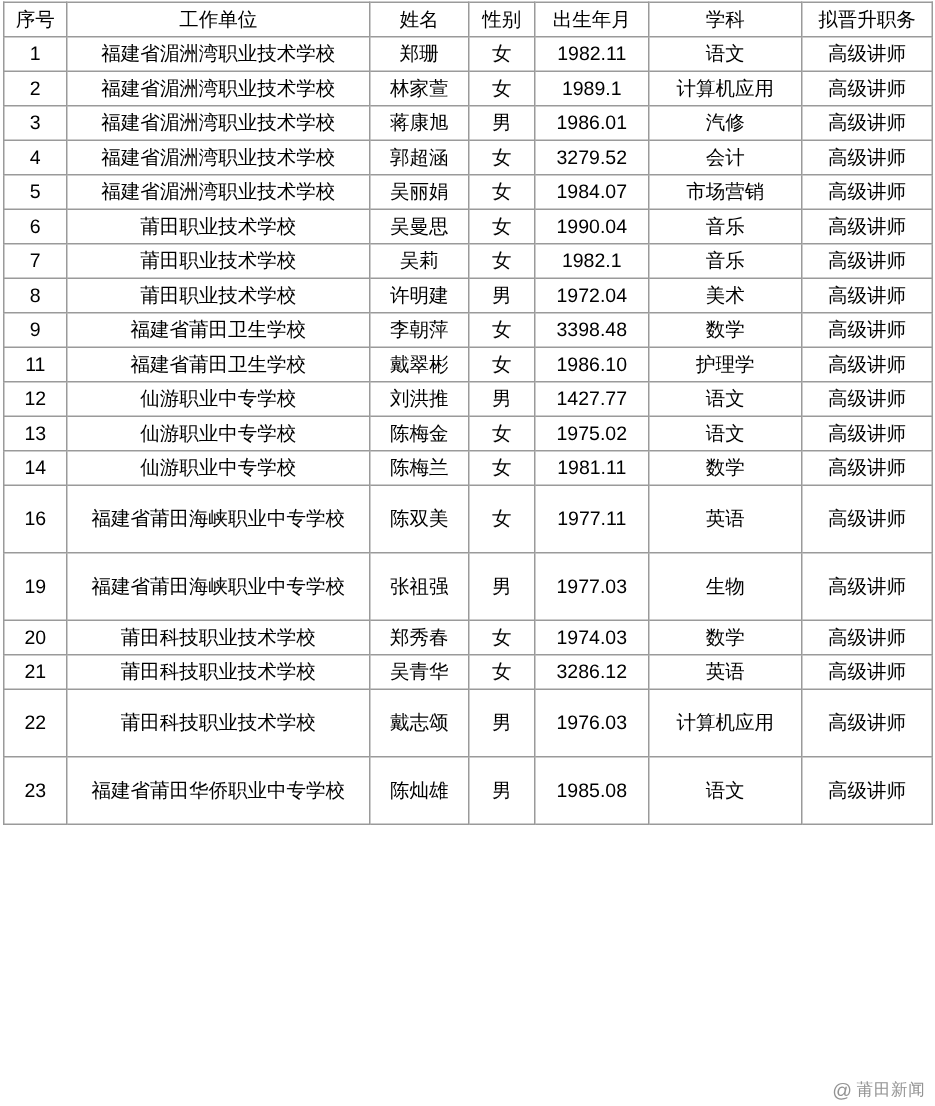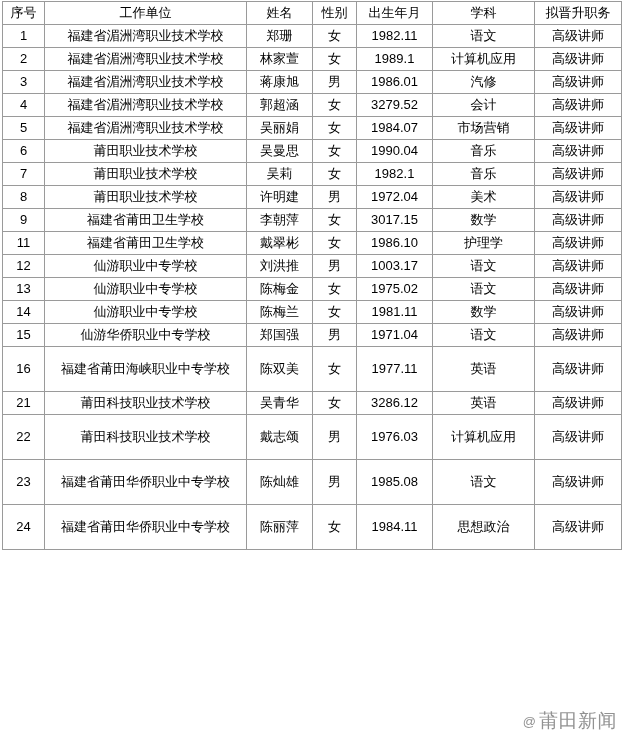--- a/index.html
+++ b/index.html
@@ -68,21 +68,21 @@
     font-size: 13px;
     color: #8d8d8d;
     opacity: 0.95;
     display: flex;
     align-items: center;
     gap: 3px;
     white-space: nowrap;
     pointer-events: none;
   }
   #watermark .wm-at { font-size: 13px; }
-  #watermark .wm-text { font-size: 19px; letter-spacing: 0.5px; }
+  #watermark .wm-text { font-size: 11px; letter-spacing: 0.5px; }
 </style>
 </head>
 <body>
 
 <div id="sheet">
 
   <table class="grid">
     <colgroup>
       <col class="c-seq">
       <col class="c-unit">
@@ -174,39 +174,39 @@
           <td>男</td>
           <td>1972.04</td>
           <td>美术</td>
           <td>高级讲师</td>
         </tr>
         <tr>
           <td class="seq-cell">9</td>
           <td class="unit-cell">福建省莆田卫生学校</td>
           <td class="name-cell">李朝萍</td>
           <td>女</td>
-          <td>3017.15</td>
+          <td>3398.48</td>
           <td>数学</td>
           <td>高级讲师</td>
         </tr>
         <tr>
           <td class="seq-cell">11</td>
           <td class="unit-cell">福建省莆田卫生学校</td>
           <td class="name-cell">戴翠彬</td>
           <td>女</td>
           <td>1986.10</td>
           <td>护理学</td>
           <td>高级讲师</td>
         </tr>
         <tr>
           <td class="seq-cell">12</td>
           <td class="unit-cell">仙游职业中专学校</td>
           <td class="name-cell">刘洪推</td>
           <td>男</td>
-          <td>1003.17</td>
+          <td>1427.77</td>
           <td>语文</td>
           <td>高级讲师</td>
         </tr>
         <tr>
           <td class="seq-cell">13</td>
           <td class="unit-cell">仙游职业中专学校</td>
           <td class="name-cell">陈梅金</td>
           <td>女</td>
           <td>1975.02</td>
           <td>语文</td>
@@ -214,38 +214,47 @@
         </tr>
         <tr>
           <td class="seq-cell">14</td>
           <td class="unit-cell">仙游职业中专学校</td>
           <td class="name-cell">陈梅兰</td>
           <td>女</td>
           <td>1981.11</td>
           <td>数学</td>
           <td>高级讲师</td>
         </tr>
-        <tr>
-          <td class="seq-cell">15</td>
-          <td class="unit-cell">仙游华侨职业中专学校</td>
-          <td class="name-cell">郑国强</td>
-          <td>男</td>
-          <td>1971.04</td>
-          <td>语文</td>
-          <td>高级讲师</td>
-        </tr>
         <tr class="tall">
           <td class="seq-cell">16</td>
           <td class="unit-cell">福建省莆田海峡职业中专学校</td>
           <td class="name-cell">陈双美</td>
           <td>女</td>
           <td>1977.11</td>
           <td>英语</td>
           <td>高级讲师</td>
         </tr>
+        <tr class="tall">
+          <td class="seq-cell">19</td>
+          <td class="unit-cell">福建省莆田海峡职业中专学校</td>
+          <td class="name-cell">张祖强</td>
+          <td>男</td>
+          <td>1977.03</td>
+          <td>生物</td>
+          <td>高级讲师</td>
+        </tr>
+        <tr>
+          <td class="seq-cell">20</td>
+          <td class="unit-cell">莆田科技职业技术学校</td>
+          <td class="name-cell">郑秀春</td>
+          <td>女</td>
+          <td>1974.03</td>
+          <td>数学</td>
+          <td>高级讲师</td>
+        </tr>
         <tr>
           <td class="seq-cell">21</td>
           <td class="unit-cell">莆田科技职业技术学校</td>
           <td class="name-cell">吴青华</td>
           <td>女</td>
           <td>3286.12</td>
           <td>英语</td>
           <td>高级讲师</td>
         </tr>
         <tr class="tall">
@@ -257,29 +266,20 @@
           <td>计算机应用</td>
           <td>高级讲师</td>
         </tr>
         <tr class="tall">
           <td class="seq-cell">23</td>
           <td class="unit-cell">福建省莆田华侨职业中专学校</td>
           <td class="name-cell">陈灿雄</td>
           <td>男</td>
           <td>1985.08</td>
           <td>语文</td>
-          <td>高级讲师</td>
-        </tr>
-        <tr class="tall">
-          <td class="seq-cell">24</td>
-          <td class="unit-cell">福建省莆田华侨职业中专学校</td>
-          <td class="name-cell">陈丽萍</td>
-          <td>女</td>
-          <td>1984.11</td>
-          <td>思想政治</td>
           <td>高级讲师</td>
         </tr>
       </tbody>
   </table>
 
   <div id="watermark">
     <span class="wm-at">@</span>
     <span class="wm-text">莆田新闻</span>
   </div>
 

